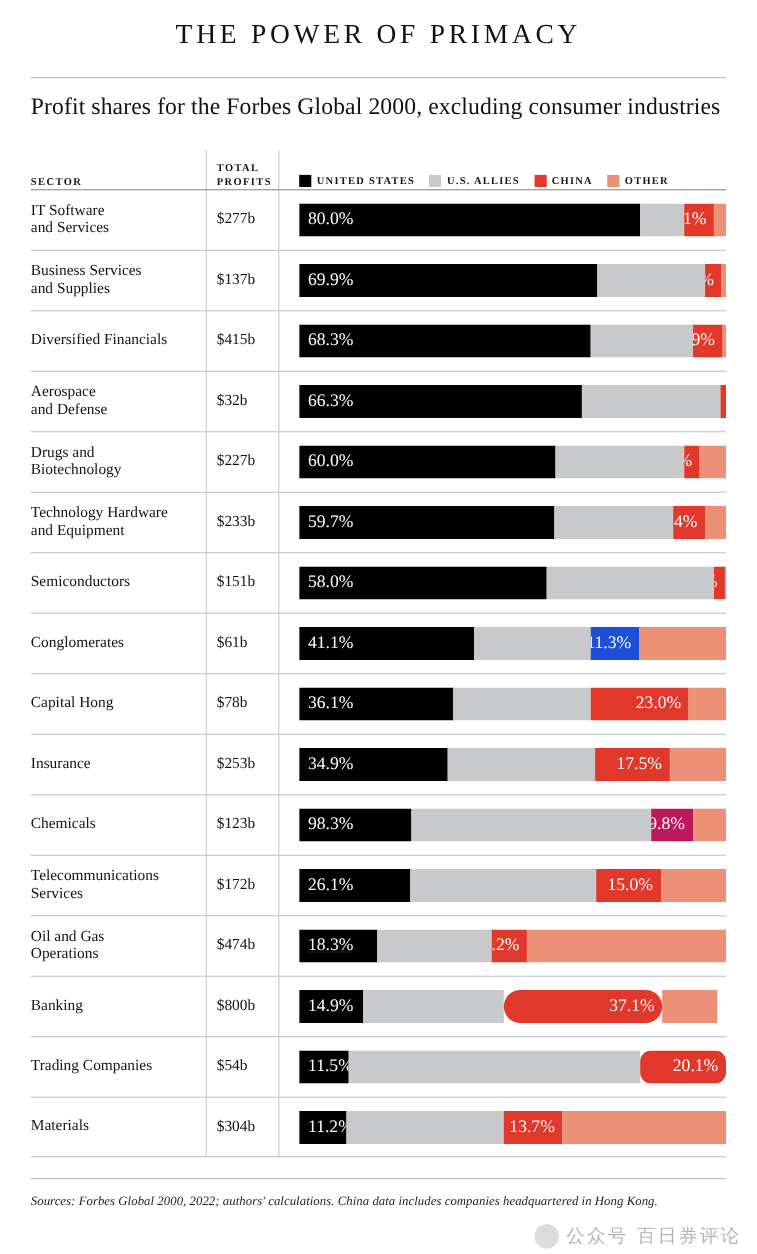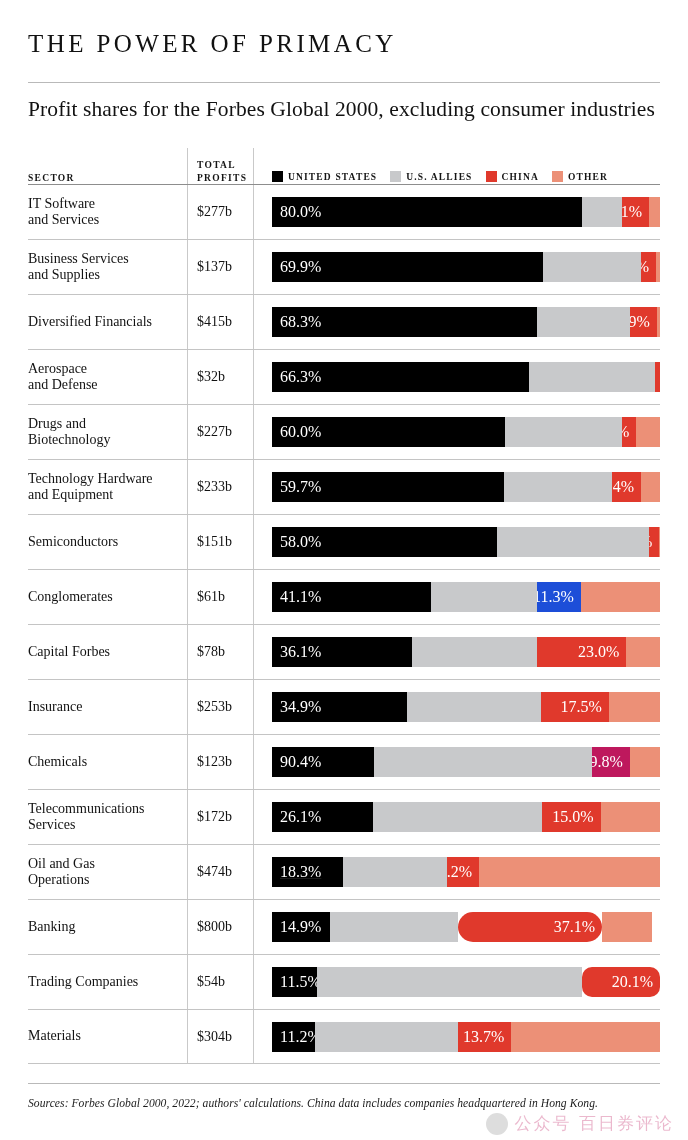--- a/index.html
+++ b/index.html
@@ -14,27 +14,27 @@
   .page{
     width:688px;
     min-height:1140px;
     box-sizing:border-box;
     padding:0 28px;
     position:relative;
   }
 
   
   .title{
-    text-align:left;
+    text-align:center;
     font-family:"Liberation Serif", serif;
     font-size:25px;
     letter-spacing:3.4px;
     font-weight:400;
     color:#111;
-    padding-top:30px;
+    padding-top:18px;
     padding-bottom:24px;
   }
   .rule-top{
     border-top:1px solid #b9b9b9;
     height:0;
     margin:0 0 0 0;
   }
   .subtitle{
     font-size:21.5px;
     font-weight:400;
@@ -169,21 +169,21 @@
     pointer-events:none;
     opacity:0.30;
   }
   .wm-dot{
     width:22px;height:22px;border-radius:50%;
     background:#8d8d8d;margin-right:7px;flex:0 0 22px;
   }
   .wm-text{
     font-family:"DejaVu Sans", sans-serif;
     font-size:17px;
-    color:#be185d;
+    color:#000000;
     letter-spacing:2px;
     white-space:nowrap;
   }
 </style>
 </head>
 <body>
 
 <div class="page">
 
   <div class="title">THE POWER OF PRIMACY</div>
@@ -368,21 +368,21 @@
             <div class="seg seg-allies" style="width: 27.2%; background: rgb(200, 201, 203);"></div>
             <div class="seg seg-china" style="width: 11.3%; background: #1d4ed8;">
               <span class="seg-label">11.3%</span>
             </div>
             <div class="seg seg-other" style="width: 20.4%; background: rgb(236, 144, 119);"></div>
           </div>
         </div>
       </div>
       <div class="row">
         <div class="col-sector sector">
-          <div>Capital Forbes</div>
+          <div>Capital Hong</div>
         </div>
         <div class="col-profit profit">$78b</div>
         <div class="col-bar">
           <div class="bar">
             <div class="seg seg-us" style="width: 36.1%; background: rgb(0, 0, 0);">
               <span class="seg-label">36.1%</span>
             </div>
             <div class="seg seg-allies" style="width: 32.2%; background: rgb(200, 201, 203);"></div>
             <div class="seg seg-china" style="width: 23%; background: rgb(224, 57, 44);">
               <span class="seg-label">23.0%</span>
@@ -410,21 +410,21 @@
         </div>
       </div>
       <div class="row">
         <div class="col-sector sector">
           <div>Chemicals</div>
         </div>
         <div class="col-profit profit">$123b</div>
         <div class="col-bar">
           <div class="bar">
             <div class="seg seg-us" style="width: 26.2%; background: rgb(0, 0, 0);">
-              <span class="seg-label">90.4%</span>
+              <span class="seg-label">98.3%</span>
             </div>
             <div class="seg seg-allies" style="width: 56.2%; background: rgb(200, 201, 203);"></div>
             <div class="seg seg-china" style="width: 9.8%; background: #be185d;">
               <span class="seg-label">9.8%</span>
             </div>
             <div class="seg seg-other" style="width: 7.8%; background: rgb(236, 144, 119);"></div>
           </div>
         </div>
       </div>
       <div class="row">

